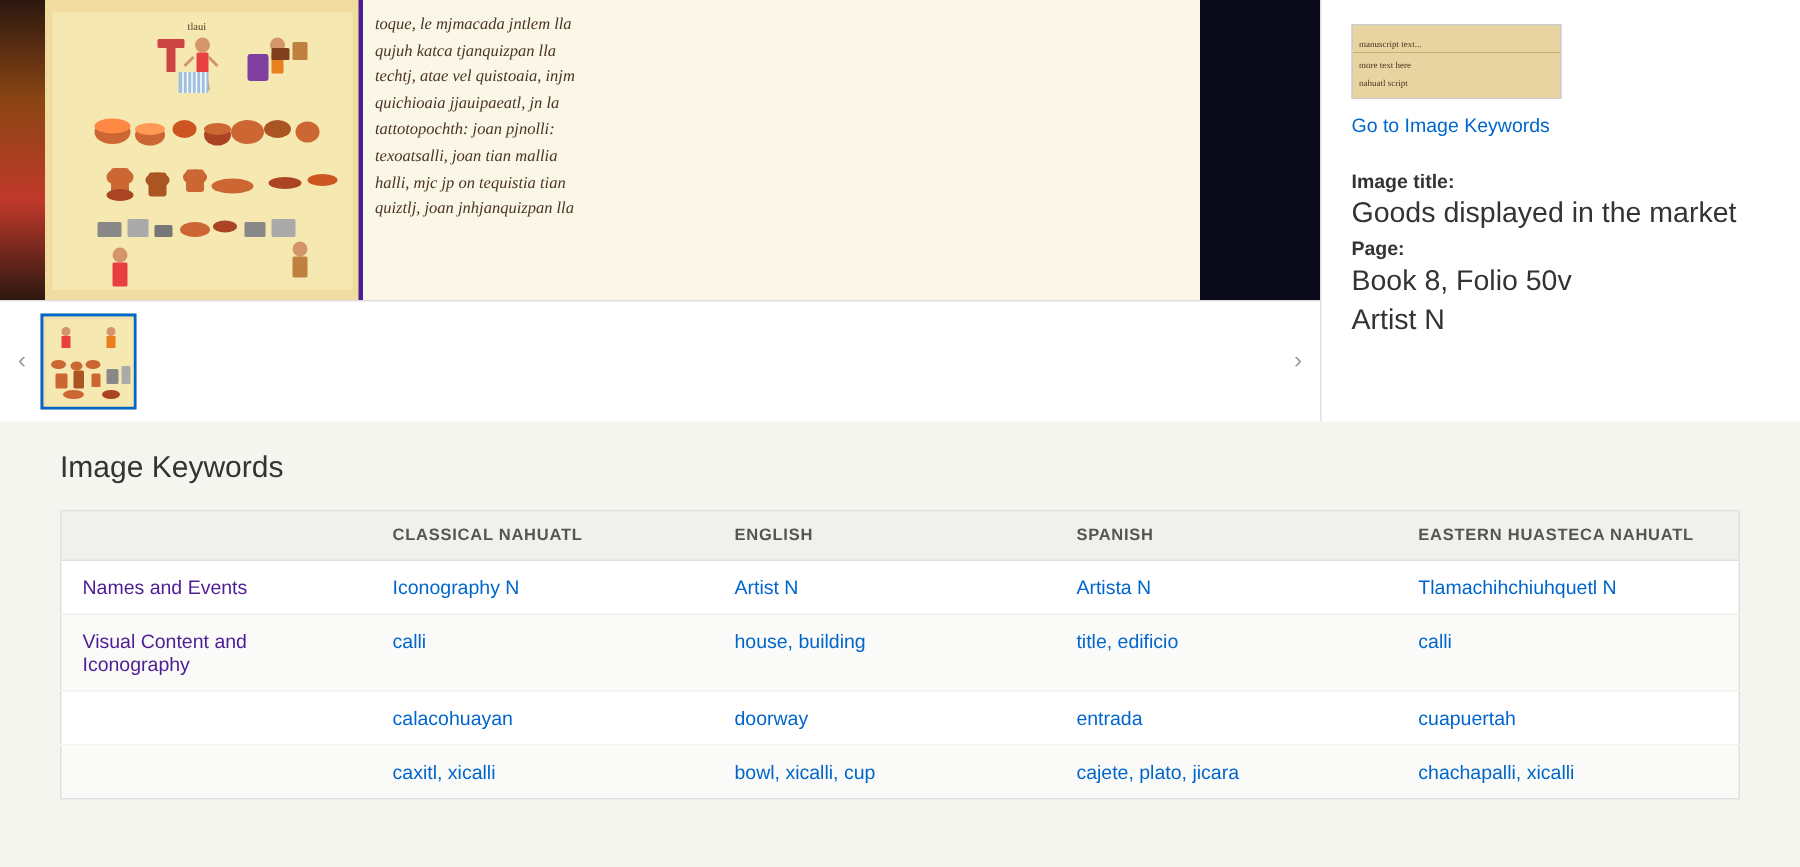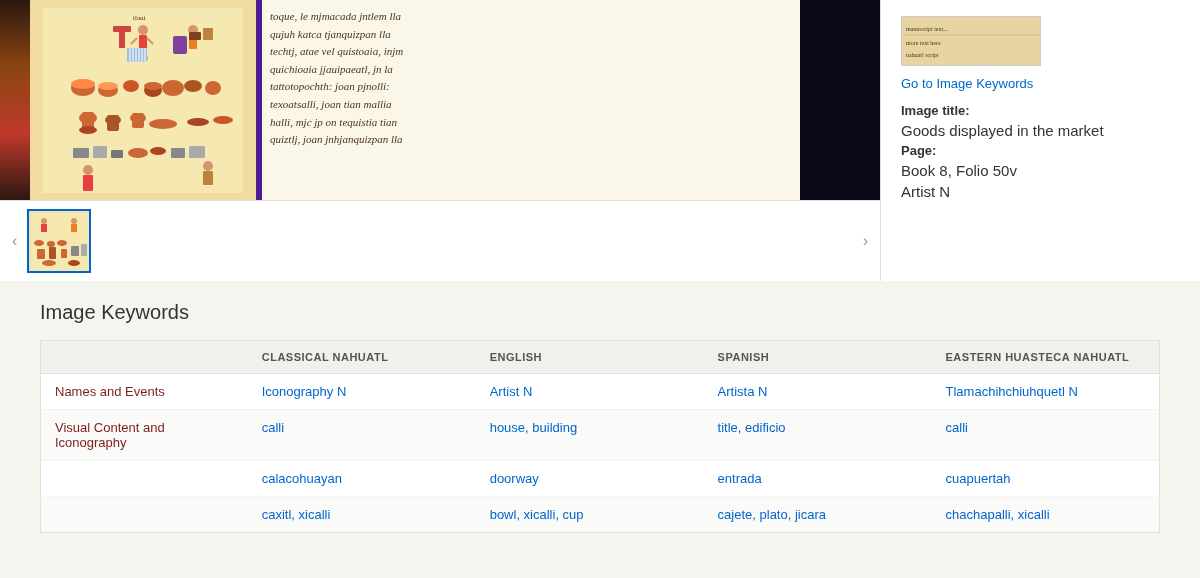--- a/index.html
+++ b/index.html
@@ -40,23 +40,23 @@
     }
 
     .image-content {
       flex: 1;
       background: #f5e6c8;
       position: relative;
       display: flex;
     }
 
     .manuscript-illustration {
-      width: 232px;
+      width: 212px;
       background: #f0dca0;
-      border-right: 6px solid #4c1d95;
+      border-right: 3px solid #4c1d95;
       display: flex;
       align-items: center;
       justify-content: center;
     }
 
     .manuscript-text-area {
       flex: 1;
       background: #faf6e8;
       padding: 8px;
       overflow: hidden;
@@ -114,42 +114,42 @@
       padding: 16px 20px;
       background: #fff;
       border-left: 1px solid #e0e0e0;
     }
 
     .go-to-keywords {
       display: block;
       color: #0066cc;
       text-decoration: none;
       font-size: 13px;
-      margin-bottom: 12px;
+      margin-bottom: 22px;
     }
 
     .thumbnail-preview {
       width: 140px;
       height: 50px;
       background: #e8d8b0;
       margin-bottom: 10px;
       border: 1px solid #ccc;
       overflow: hidden;
     }
 
     .field-label {
       font-weight: bold;
       font-size: 13px;
       color: #333;
       margin-top: 4px;
       margin-bottom: 4px;
     }
 
     .field-value {
-      font-size: 15px;
+      font-size: 19px;
       color: #333;
       margin-bottom: 4px;
     }
 
     .keywords-section {
       padding: 20px 40px;
       background: #f5f5f0;
     }
 
     .keywords-title {
@@ -183,21 +183,21 @@
       font-size: 13px;
       border-bottom: 1px solid #f0f0ec;
       vertical-align: top;
     }
 
     .keywords-table tr:last-child td {
       border-bottom: none;
     }
 
     .category-cell {
-      color: #7f1d1d;
+      color: #4c1d95;
       font-size: 13px;
       min-width: 160px;
     }
 
     .keyword-link {
       color: #0066cc;
       text-decoration: none;
     }
 
     .col-category { width: 200px; }

